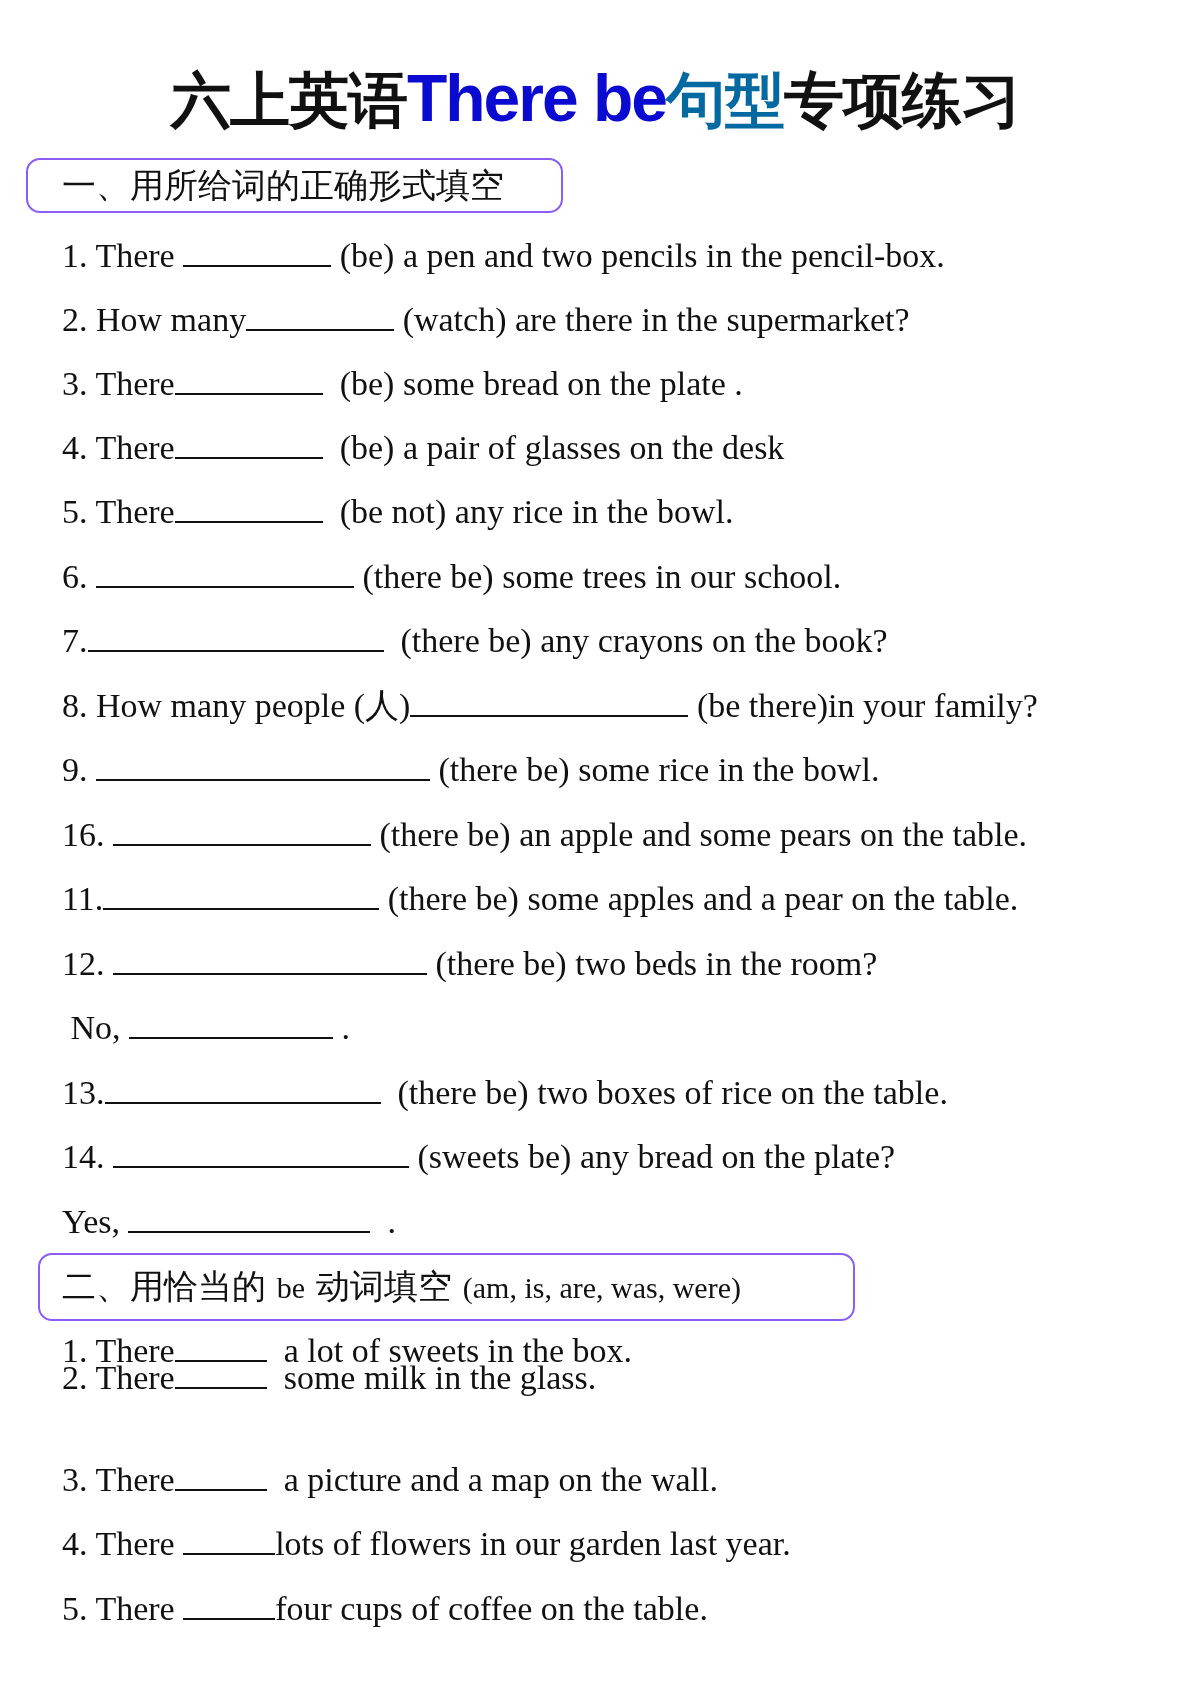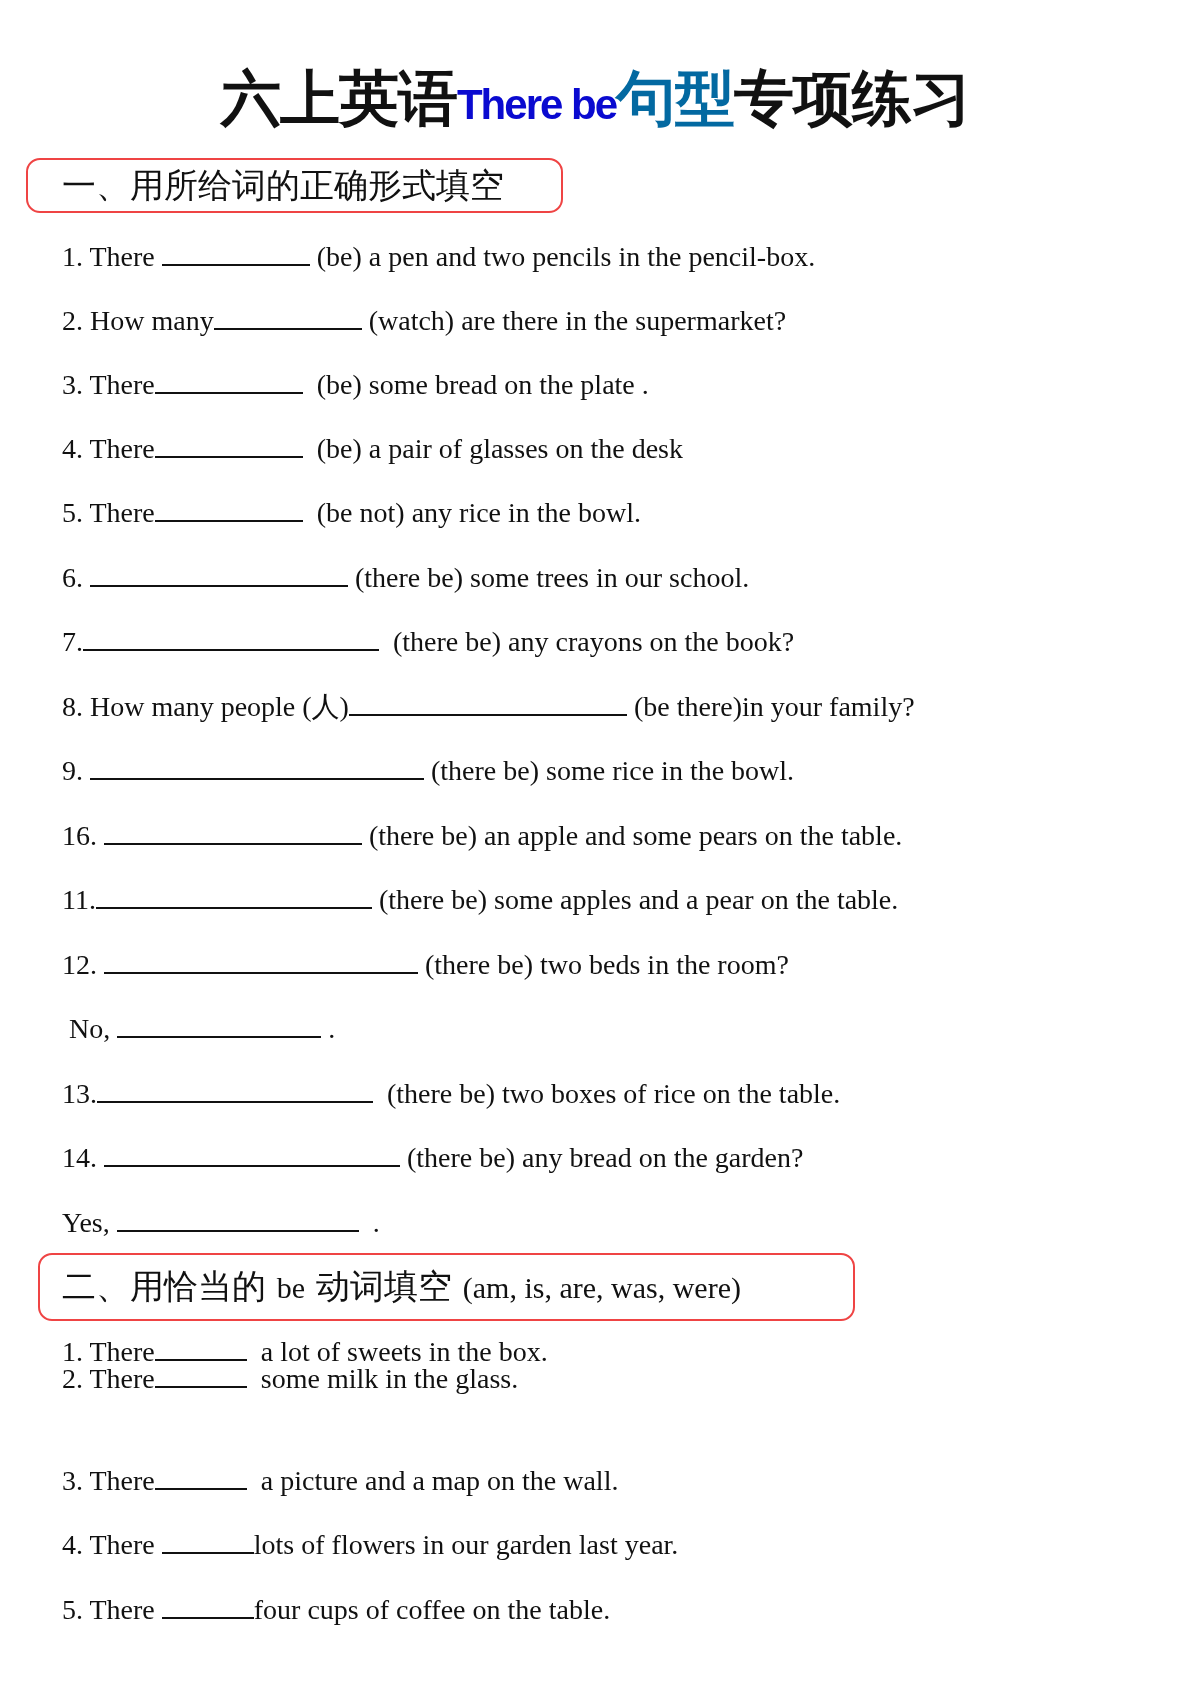--- a/index.html
+++ b/index.html
@@ -2,31 +2,31 @@
 <html><head>
 <meta charset="utf-8">
 <style>
   html, body { margin:0; padding:0; }
   body { width:1191px; height:1684px; background:#ffffff; position:relative; overflow:hidden; }
   .title {
     position:absolute; left:0; width:1191px; top:62px; height:72px;
     text-align:center; font-family:"DejaVu Sans", sans-serif; font-weight:bold;
     font-size:60px; line-height:72px; color:#111; letter-spacing:-1px; white-space:nowrap;
   }
-  .title .blue { color:#0a0ad0; font-family:"Liberation Sans", sans-serif; font-size:42px; letter-spacing:-2px; }
+  .title .blue { color:#0a0ad0; font-family:"Liberation Sans", sans-serif; font-size:66px; letter-spacing:-2px; }
   .title .blue-cjk { color:#0369a1; }
   .section-box {
-    position:absolute; border:2px solid #ef4444; border-radius:14px; box-sizing:border-box;
+    position:absolute; border:2px solid #8b5cf6; border-radius:14px; box-sizing:border-box;
     font-family:"DejaVu Sans", sans-serif; font-size:34px; color:#111; white-space:nowrap;
   }
   #sec1 { left:26px; top:158px; width:537px; height:55px; padding-left:34px; line-height:50px; }
   #sec2 { left:38px; top:1253px; width:817px; height:68px; padding-left:22px; line-height:63px; }
   #sec2 .latin { font-family:"Liberation Serif", serif; font-size:30px; }
   .line {
-    position:absolute; left:62px; font-family:"Liberation Serif", serif; font-size:28px;
+    position:absolute; left:62px; font-family:"Liberation Serif", serif; font-size:34px;
     color:#111; white-space:pre; line-height:40px; height:40px;
   }
   .blank { display:inline-block; border-bottom:2px solid #111; height:28px; vertical-align:baseline; }
 </style>
 </head>
 <body>
 
 <div class="title">
   <span>六上英语</span><span class="blue">There be</span><span class="blue-cjk">句型</span><span>专项练习</span>
 </div>
@@ -43,21 +43,21 @@
     <div class="line" style="top: 492px;"><span>5. There</span><span class="blank" style="width: 148px;"></span><span>  (be not) any rice in the bowl.</span></div>
     <div class="line" style="top: 557px;"><span>6. </span><span class="blank" style="width: 258px;"></span><span> (there be) some trees in our school.</span></div>
     <div class="line" style="top: 621px;"><span>7.</span><span class="blank" style="width: 296px;"></span><span>  (there be) any crayons on the book?</span></div>
     <div class="line" style="top: 686px;"><span>8. How many people (人)</span><span class="blank" style="width: 278px;"></span><span> (be there)in your family?</span></div>
     <div class="line" style="top: 750px;"><span>9. </span><span class="blank" style="width: 334px;"></span><span> (there be) some rice in the bowl.</span></div>
     <div class="line" style="top: 815px;"><span>16. </span><span class="blank" style="width: 258px;"></span><span> (there be) an apple and some pears on the table.</span></div>
     <div class="line" style="top: 879px;"><span>11.</span><span class="blank" style="width: 276px;"></span><span> (there be) some apples and a pear on the table.</span></div>
     <div class="line" style="top: 944px;"><span>12. </span><span class="blank" style="width: 314px;"></span><span> (there be) two beds in the room?</span></div>
     <div class="line" style="top: 1008px;"><span> No, </span><span class="blank" style="width: 204px;"></span><span> .</span></div>
     <div class="line" style="top: 1073px;"><span>13.</span><span class="blank" style="width: 276px;"></span><span>  (there be) two boxes of rice on the table.</span></div>
-    <div class="line" style="top: 1137px;"><span>14. </span><span class="blank" style="width: 296px;"></span><span> (there be) any bread on the garden?</span></div>
+    <div class="line" style="top: 1137px;"><span>14. </span><span class="blank" style="width: 296px;"></span><span> (sweets be) any bread on the plate?</span></div>
     <div class="line" style="top: 1202px;"><span>Yes, </span><span class="blank" style="width: 242px;"></span><span>  .</span></div>
   </div>
 
 <div id="sec2" class="section-box">
   <span>二、用恰当的 </span><span class="latin">be</span><span> 动词填空 </span><span class="latin">(am, is, are, was, were)</span>
 </div>
 
 <div id="sec2-items">
     <div class="line" style="top: 1331px;"><span>1. There</span><span class="blank" style="width: 92px;"></span><span>  a lot of sweets in the box.</span></div>
     <div class="line" style="top: 1358px;"><span>2. There</span><span class="blank" style="width: 92px;"></span><span>  some milk in the glass.</span></div>

